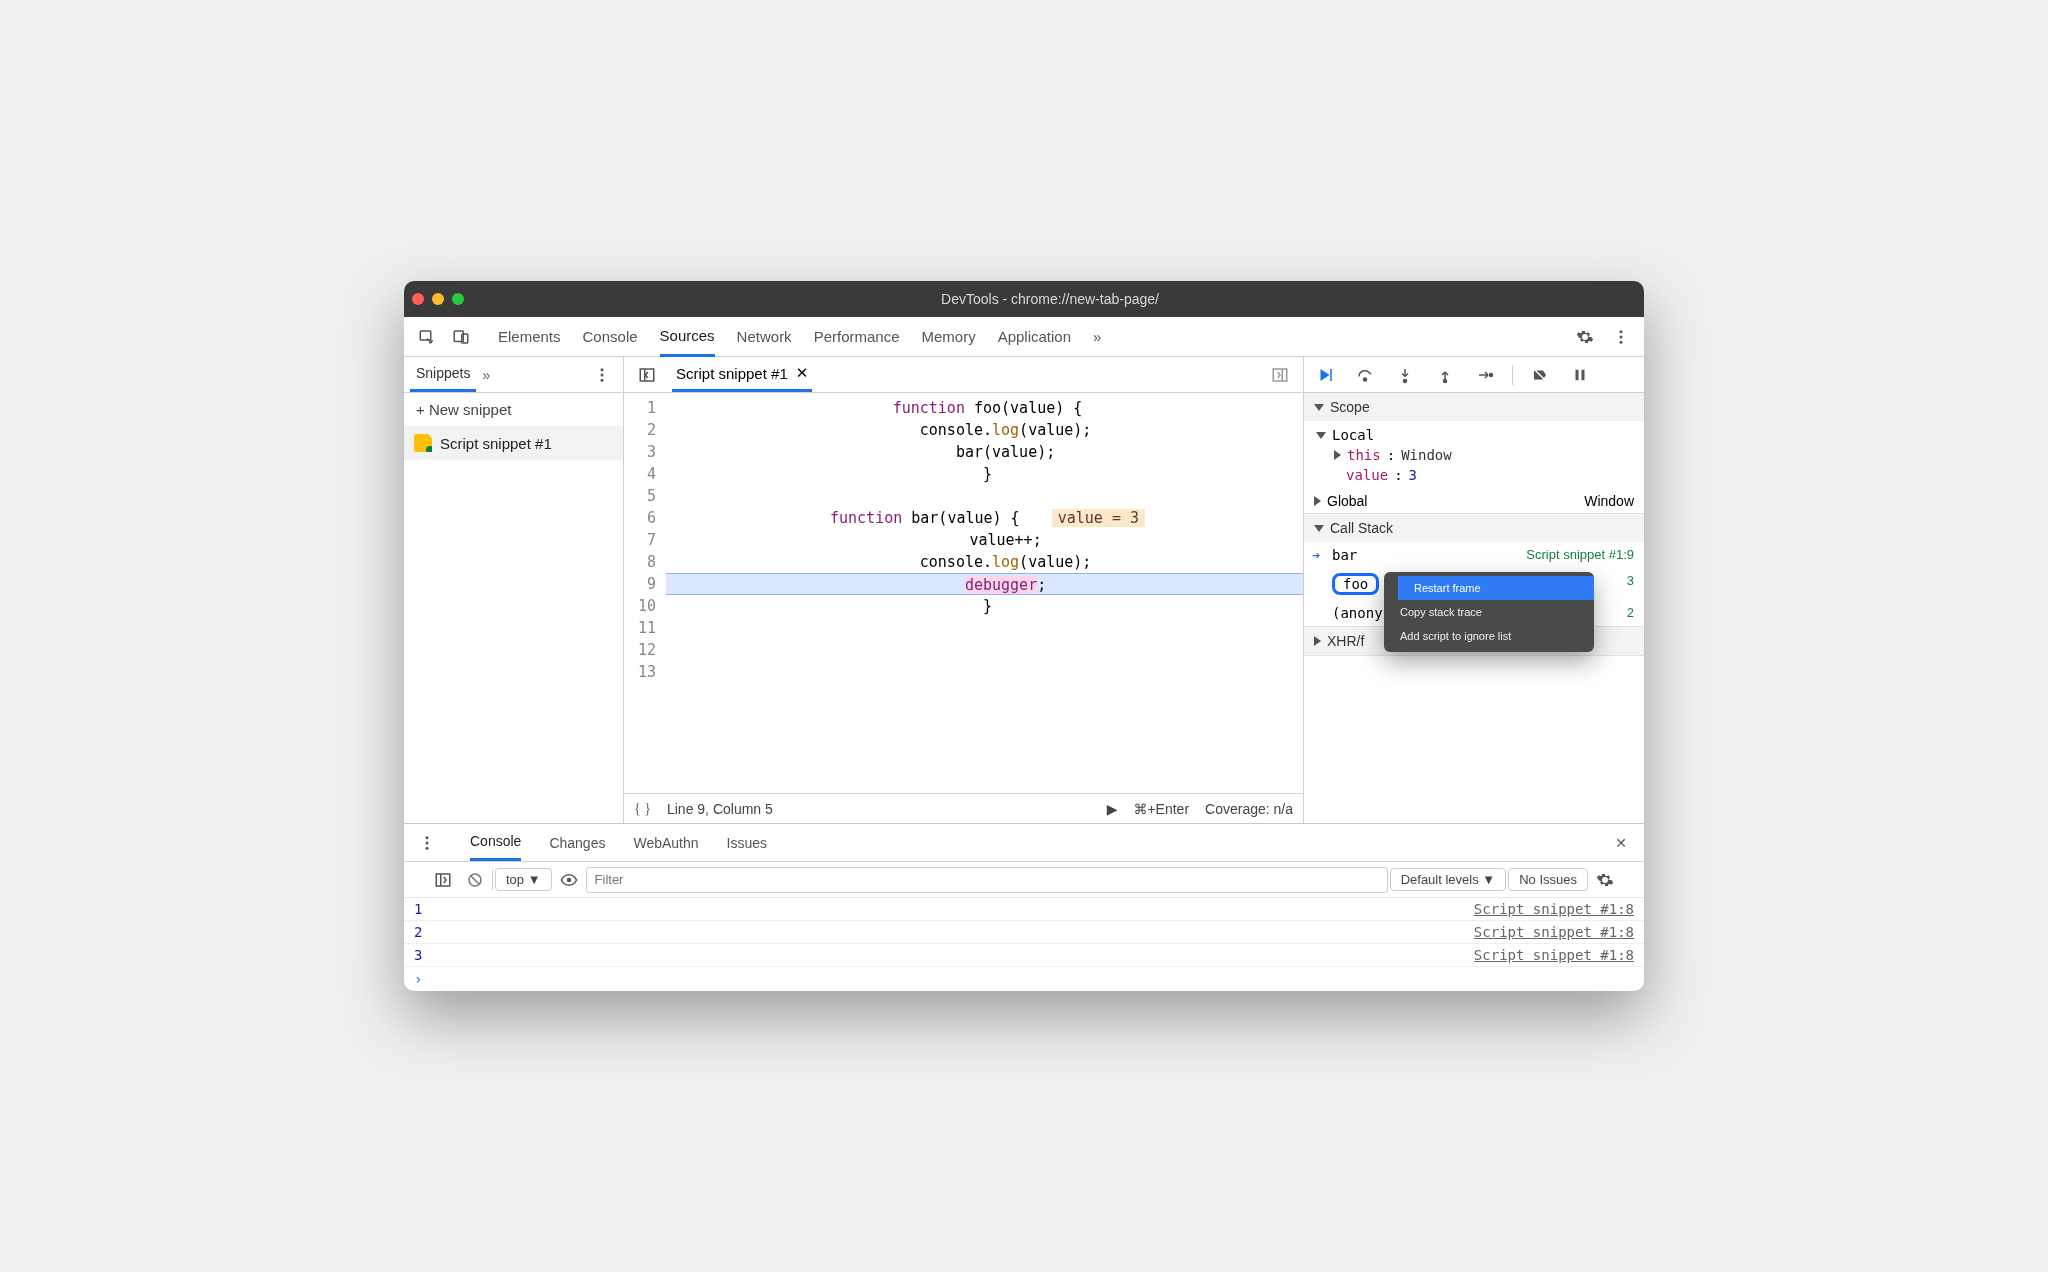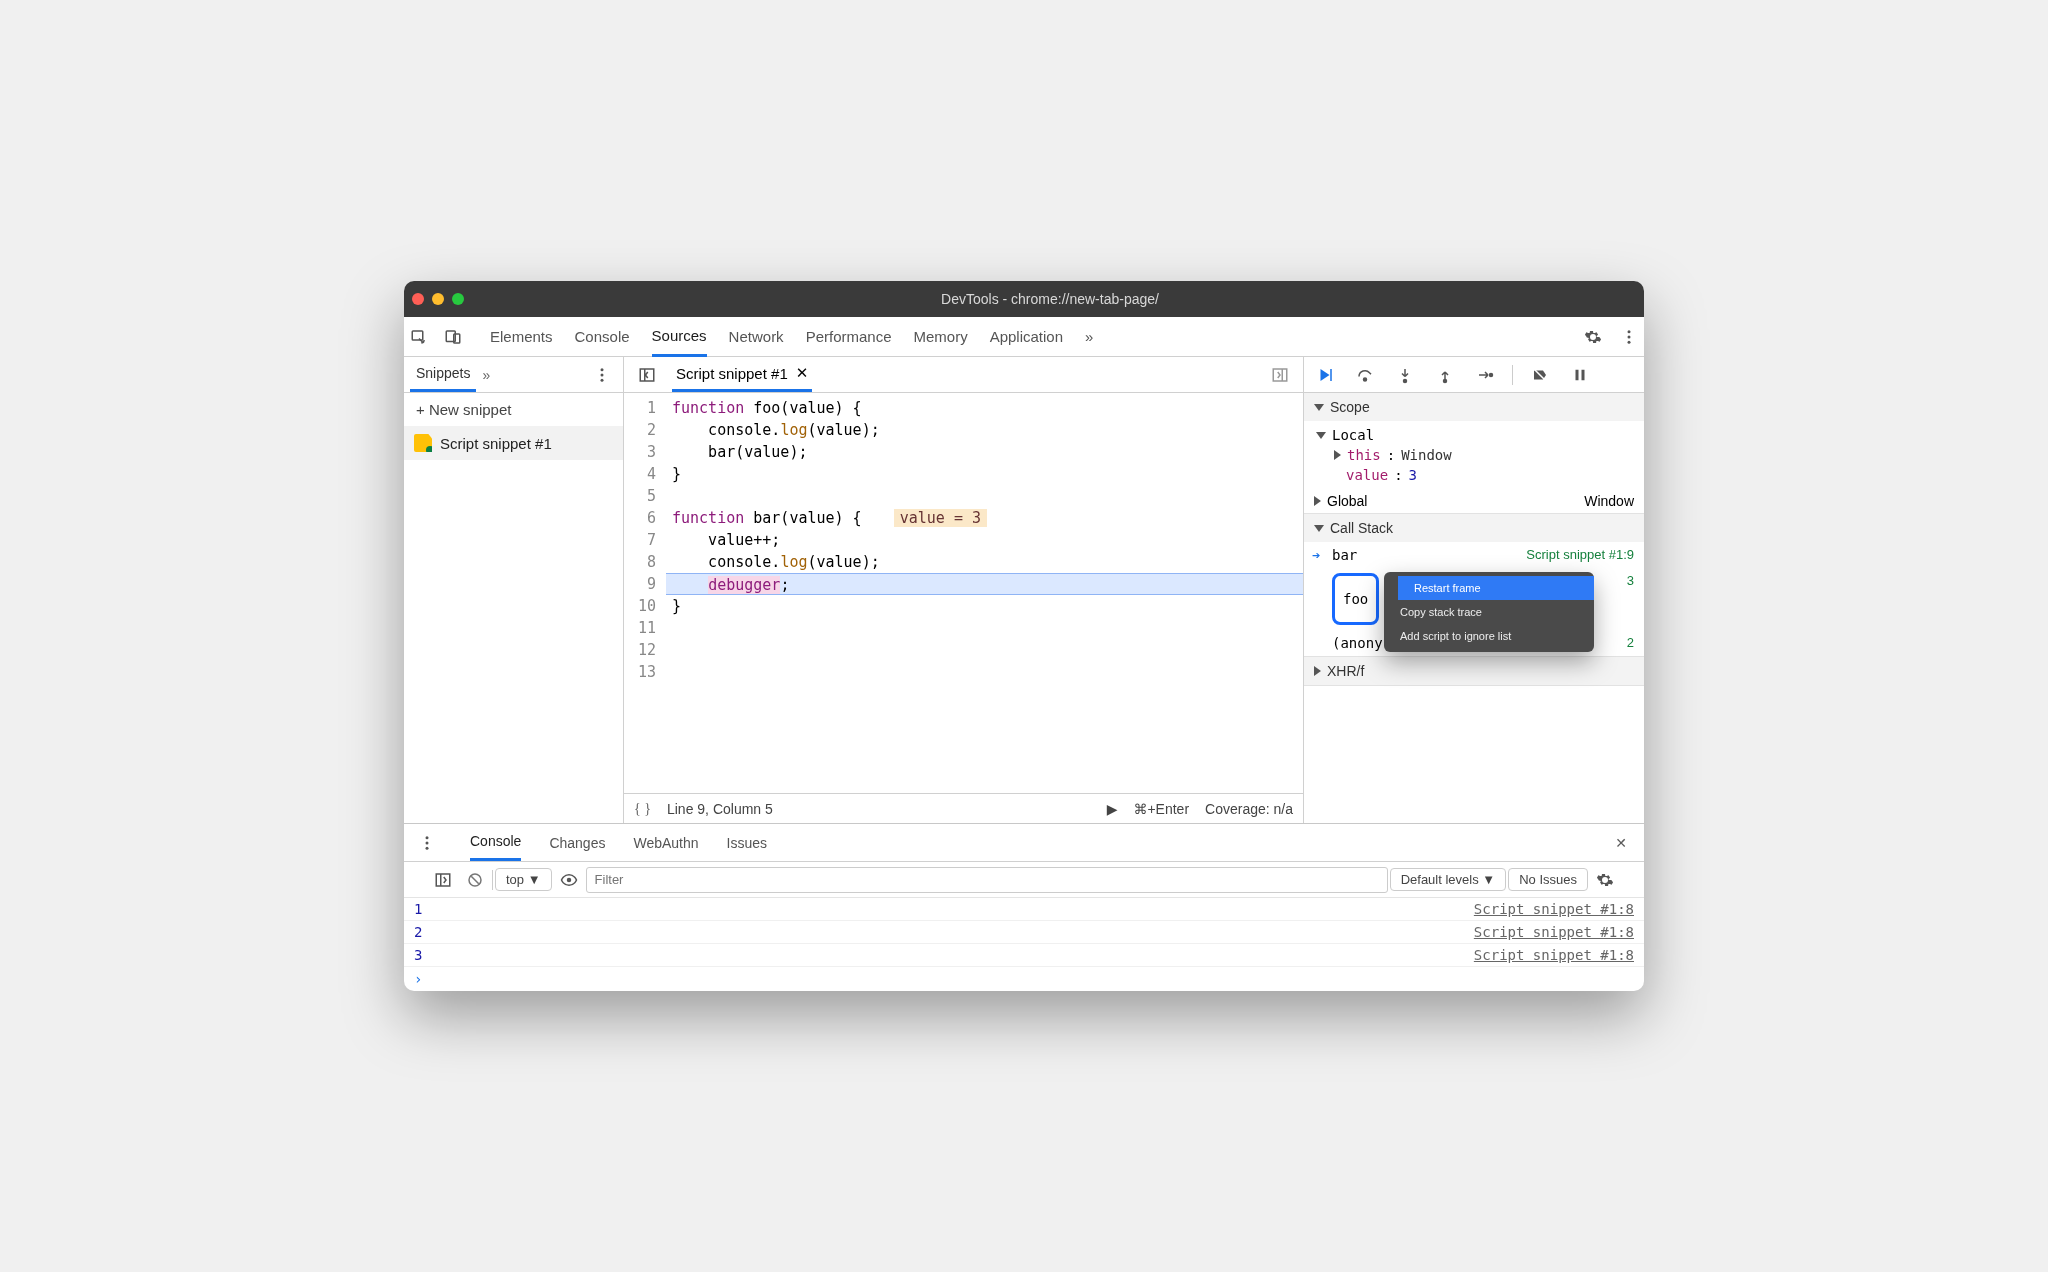--- a/index.html
+++ b/index.html
@@ -3,63 +3,63 @@
 <meta charset="utf-8">
 <style>
 * { box-sizing: border-box; margin: 0; padding: 0; }
 body { font-family: -apple-system, "Helvetica Neue", Arial, sans-serif; font-size: 14px; background: #f0f0f0; display: flex; align-items: center; justify-content: center; height: 100vh; }
 .window { width: 1240px; height: 710px; background: #fff; border-radius: 10px; box-shadow: 0 25px 60px rgba(0,0,0,0.35); overflow: hidden; display: flex; flex-direction: column; position: relative; }
 .titlebar { height: 36px; background: #3a3a3a; display: flex; align-items: center; padding: 0 8px; color: #cfcfcf; }
 .traffic { display: flex; gap: 8px; }
 .dot { width: 12px; height: 12px; border-radius: 50%; }
 .dot.red { background: #ff5f56; } .dot.yellow { background: #ffbd2e; } .dot.green { background: #27c93f; }
 .title { flex: 1; text-align: center; font-size: 14px; font-weight: 500; color: #d8d8d8; }
-.tabbar { height: 40px; border-bottom: 1px solid #d0d0d0; display: flex; align-items: center; padding: 0 0; gap: 4px; }
+.tabbar { height: 40px; border-bottom: 1px solid #d0d0d0; display: flex; align-items: center; padding: 0 8px; gap: 4px; }
 .icon-btn { width: 30px; height: 30px; display: inline-flex; align-items: center; justify-content: center; color: #5a5a5a; cursor: pointer; }
 .tabs { display: flex; align-items: center; height: 100%; gap: 22px; margin-left: 18px; flex: 1; color: #555; }
 .tab { height: 100%; display: flex; align-items: center; cursor: pointer; font-size: 15px; color: #555; }
 .tab.active { color: #1a1a1a; font-weight: 500; border-bottom: 3px solid #1a73e8; margin-bottom: -1px; }
 .tabbar .right { display: flex; gap: 6px; }
 .main { flex: 1; display: flex; min-height: 0; }
 .left-pane { width: 220px; border-right: 1px solid #d0d0d0; display: flex; flex-direction: column; }
 .left-head { height: 36px; display: flex; align-items: center; border-bottom: 1px solid #d0d0d0; padding: 0 6px; gap: 6px; }
 .left-head .lbl { font-size: 14px; color: #333; border-bottom: 3px solid #1a73e8; height: 100%; display: flex; align-items: center; padding: 0 6px; }
 .new-snippet { padding: 8px 12px; font-size: 15px; color: #444; cursor: pointer; display: flex; align-items: center; gap: 8px; }
 .snippet-item { padding: 8px 10px; font-size: 15px; color: #222; cursor: pointer; display: flex; align-items: center; gap: 8px; background: #f2f2f2; }
 .snippet-icon { width: 18px; height: 18px; background: #ffc107; border-radius: 2px; position: relative; clip-path: polygon(0 0, 80% 0, 100% 25%, 100% 100%, 0 100%); }
 .snippet-icon::after { content: ""; position: absolute; right: -2px; bottom: -2px; width: 8px; height: 8px; background: #0b8043; border-radius: 50%; }
 .center-pane { flex: 1; display: flex; flex-direction: column; border-right: 1px solid #d0d0d0; min-width: 0; }
 .center-head { height: 36px; border-bottom: 1px solid #d0d0d0; display: flex; align-items: center; padding: 0 8px; gap: 10px; }
 .file-tab { display: flex; align-items: center; gap: 8px; height: 100%; border-bottom: 3px solid #1a73e8; padding: 0 4px; font-size: 15px; }
 .editor { flex: 1; display: flex; font-family: Menlo, Consolas, monospace; font-size: 15px; overflow: hidden; }
 .gutter { width: 42px; text-align: right; padding: 4px 10px 4px 0; color: #888; background: #fff; }
 .gutter div { height: 22px; line-height: 22px; }
 .code { flex: 1; padding: 4px 0; }
-.code .line { height: 22px; line-height: 22px; white-space: pre; padding-left: 6px; }
+.code .line { height: 22px; line-height: 22px; white-space: pre; padding-left: 6px; text-align: center; }
 .kw { color: #8d1c7b; } .prop { color: #a16207; } .num { color: #1a1aa8; }
 .hl { background: #fbe8c8; padding: 0 6px; margin-left: 14px; color: #633; }
 .cur-line { background: #dbe8ff; border-top: 1px solid #8fb4f5; border-bottom: 1px solid #8fb4f5; }
 .dbg { background: #f7d6e8; }
 .status { height: 30px; border-top: 1px solid #d0d0d0; display: flex; align-items: center; padding: 0 10px; font-size: 14px; color: #444; gap: 16px; }
 .status .grow { flex: 1; }
 .right-pane { width: 340px; display: flex; flex-direction: column; }
 .dbgbar { height: 36px; border-bottom: 1px solid #d0d0d0; display: flex; align-items: center; padding: 0 6px; gap: 10px; }
 .section { border-bottom: 1px solid #e2e2e2; }
 .section-h { padding: 6px 10px; font-size: 14px; color: #333; background: #f3f3f3; display: flex; align-items: center; gap: 6px; }
 .tri { display: inline-block; width: 0; height: 0; border-left: 5px solid transparent; border-right: 5px solid transparent; border-top: 7px solid #555; }
 .tri.right { border-top: 5px solid transparent; border-bottom: 5px solid transparent; border-left: 7px solid #555; border-right: 0; }
 .scope-body { font-family: Menlo, monospace; font-size: 14px; padding: 4px 0; }
 .scope-row { padding: 2px 10px 2px 24px; display: flex; align-items: center; gap: 6px; }
 .scope-row .k { color: #a21c6b; } .scope-row .v { color: #1a1aa8; } .scope-row .t { color: #333; }
 .global-row { display: flex; justify-content: space-between; padding: 4px 10px; font-family: Liberation Sans, sans-serif; font-size: 14px; }
 .stack-item { display: flex; justify-content: space-between; padding: 5px 10px 5px 28px; font-family: Menlo, monospace; font-size: 14px; cursor: pointer; }
 .stack-item.cur::before { content: "➔"; color: #1a73e8; position: absolute; margin-left: -20px; }
 .stack-item .loc { color: #15803d; font-family: -apple-system, Arial; font-size: 13px; }
 .foo-frame { position: relative; }
-.foo-box { border: 3px solid #1769ff; border-radius: 8px; padding: 15px 8px; display: inline-block; }
+.foo-box { border: 3px solid #1769ff; border-radius: 8px; padding: 0 8px; display: inline-block; }
 .ctx-menu { position: absolute; background: #4a4a4a; border-radius: 6px; padding: 4px 0; box-shadow: 0 10px 24px rgba(0,0,0,0.35); min-width: 210px; z-index: 50; }
 .ctx-item { padding: 6px 16px; color: #eee; font-size: 11px; cursor: pointer; white-space: nowrap; }
 .ctx-item.hl { background: #2f7af5; color: #fff; }
 .drawer { border-top: 1px solid #c8c8c8; display: flex; flex-direction: column; }
 .drawer-tabs { height: 38px; display: flex; align-items: center; padding: 0 8px; gap: 28px; border-bottom: 1px solid #d0d0d0; }
 .drawer-tabs .dtab { height: 100%; display: flex; align-items: center; color: #555; cursor: pointer; }
 .drawer-tabs .dtab.active { color: #222; border-bottom: 3px solid #1a73e8; font-weight: 500; }
 .drawer-tabs .close { margin-left: auto; }
 .console-bar { height: 36px; display: flex; align-items: center; padding: 0 24px; gap: 2px; border-bottom: 1px solid #e4e4e4; }
 .filter-input { flex: 1; height: 26px; border: 1px solid #ccc; border-radius: 3px; padding: 0 8px; font-size: 13px; background: #fff; }

